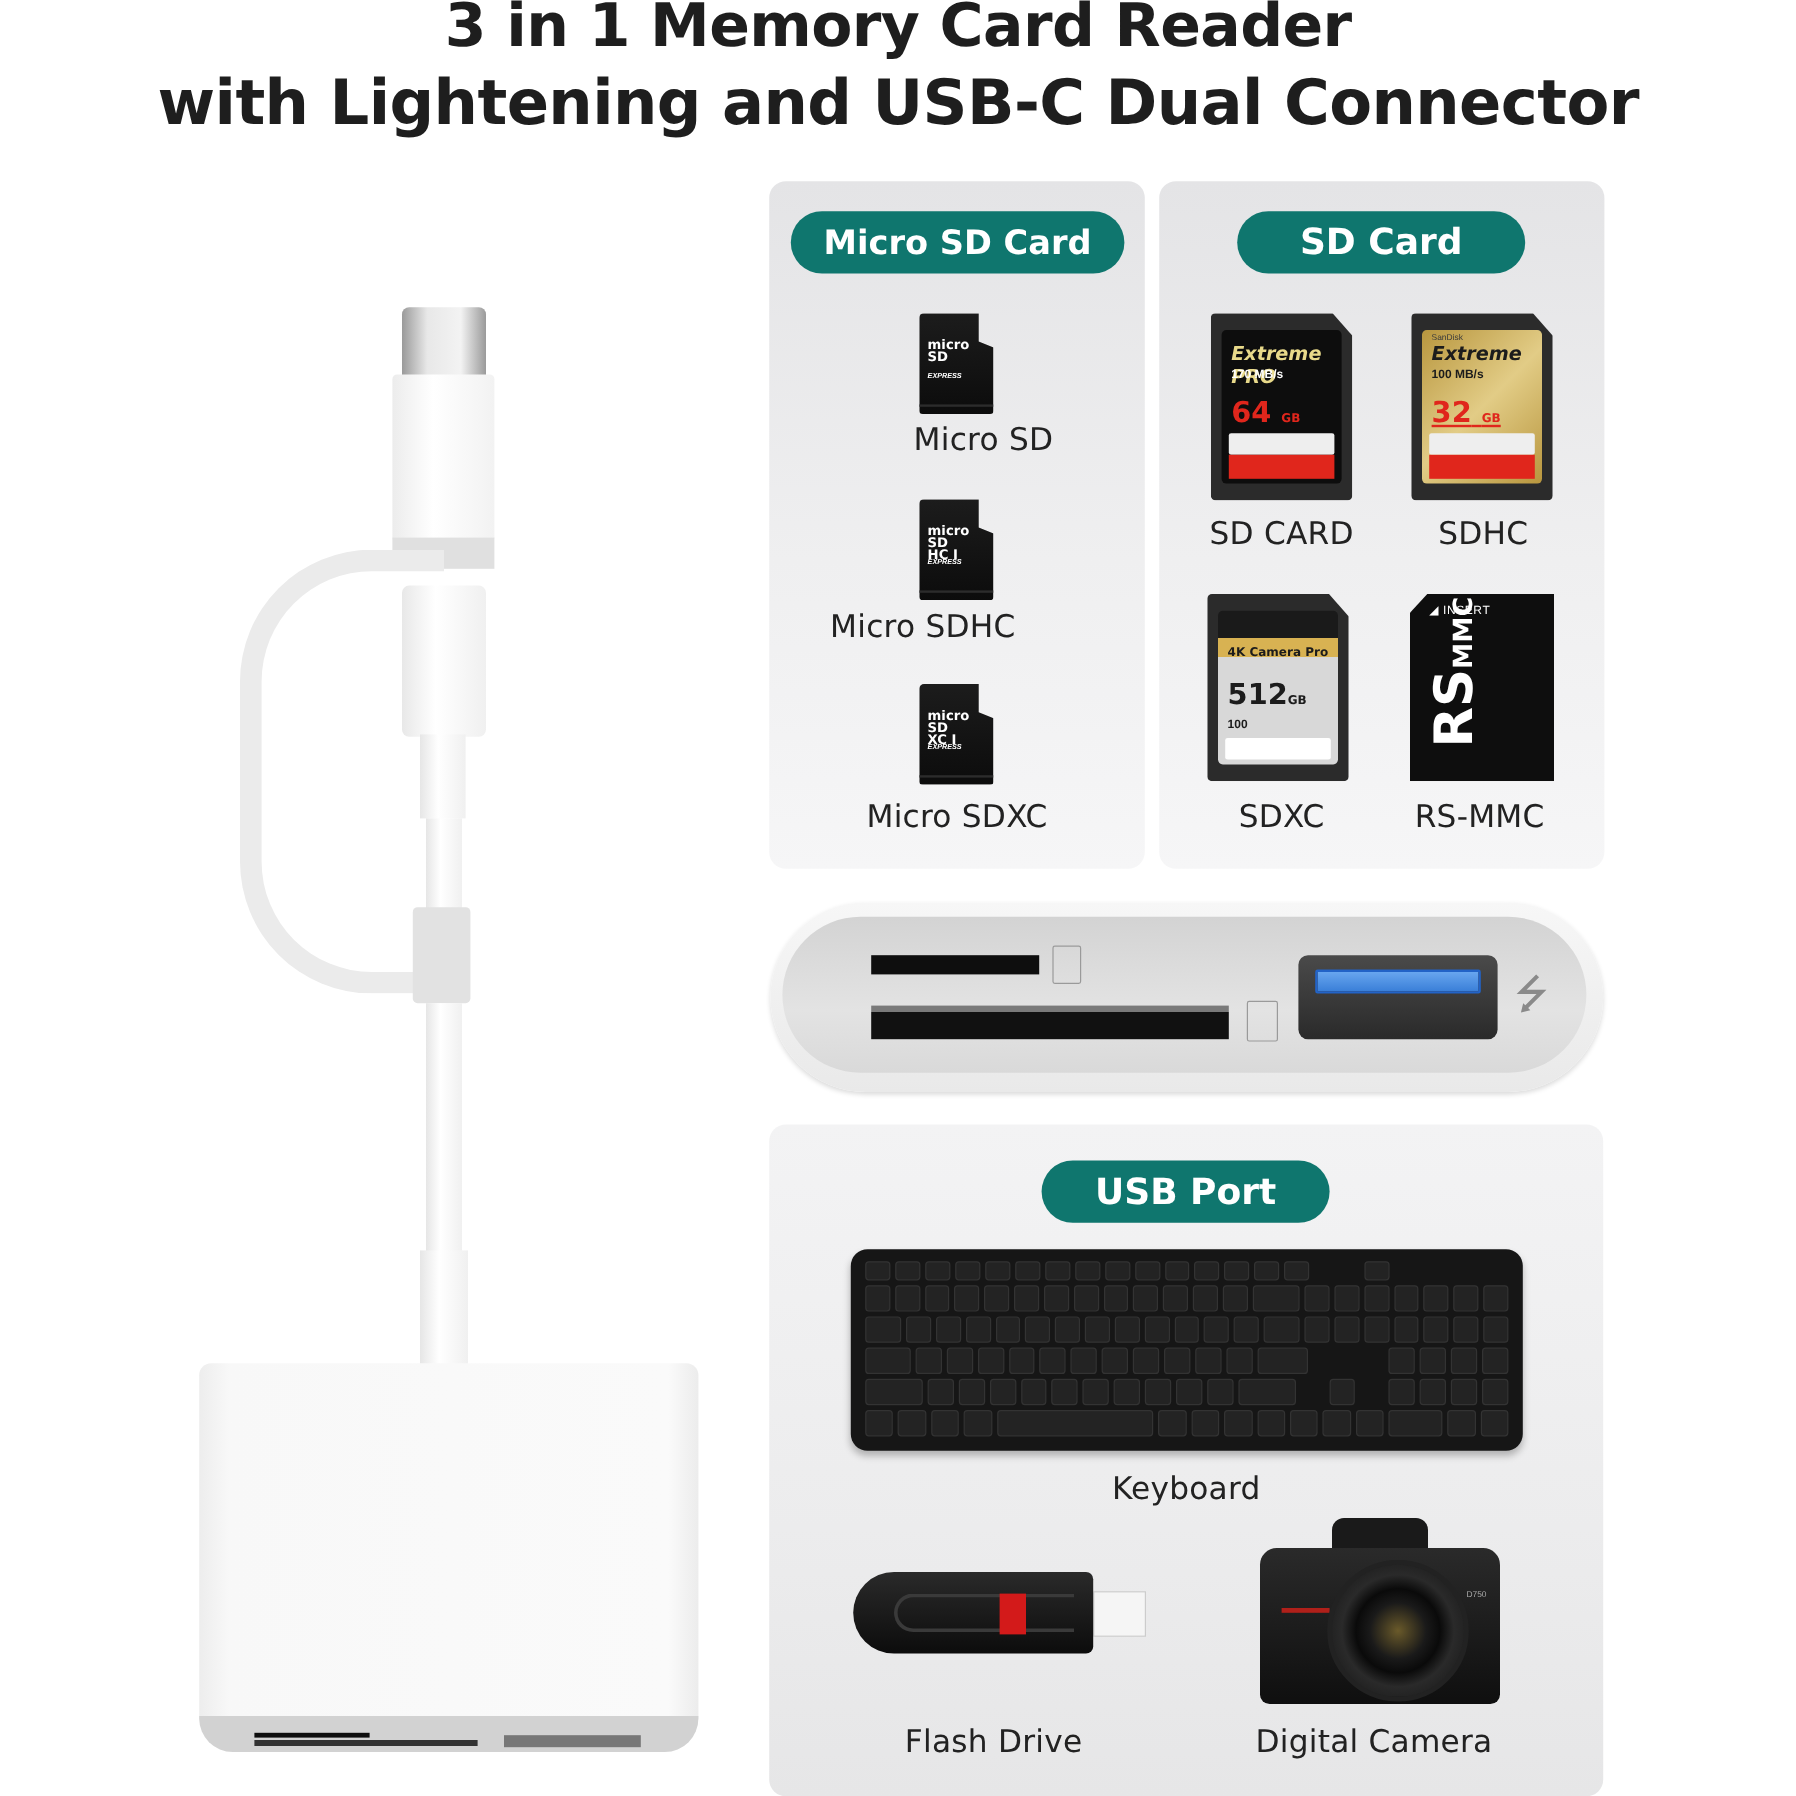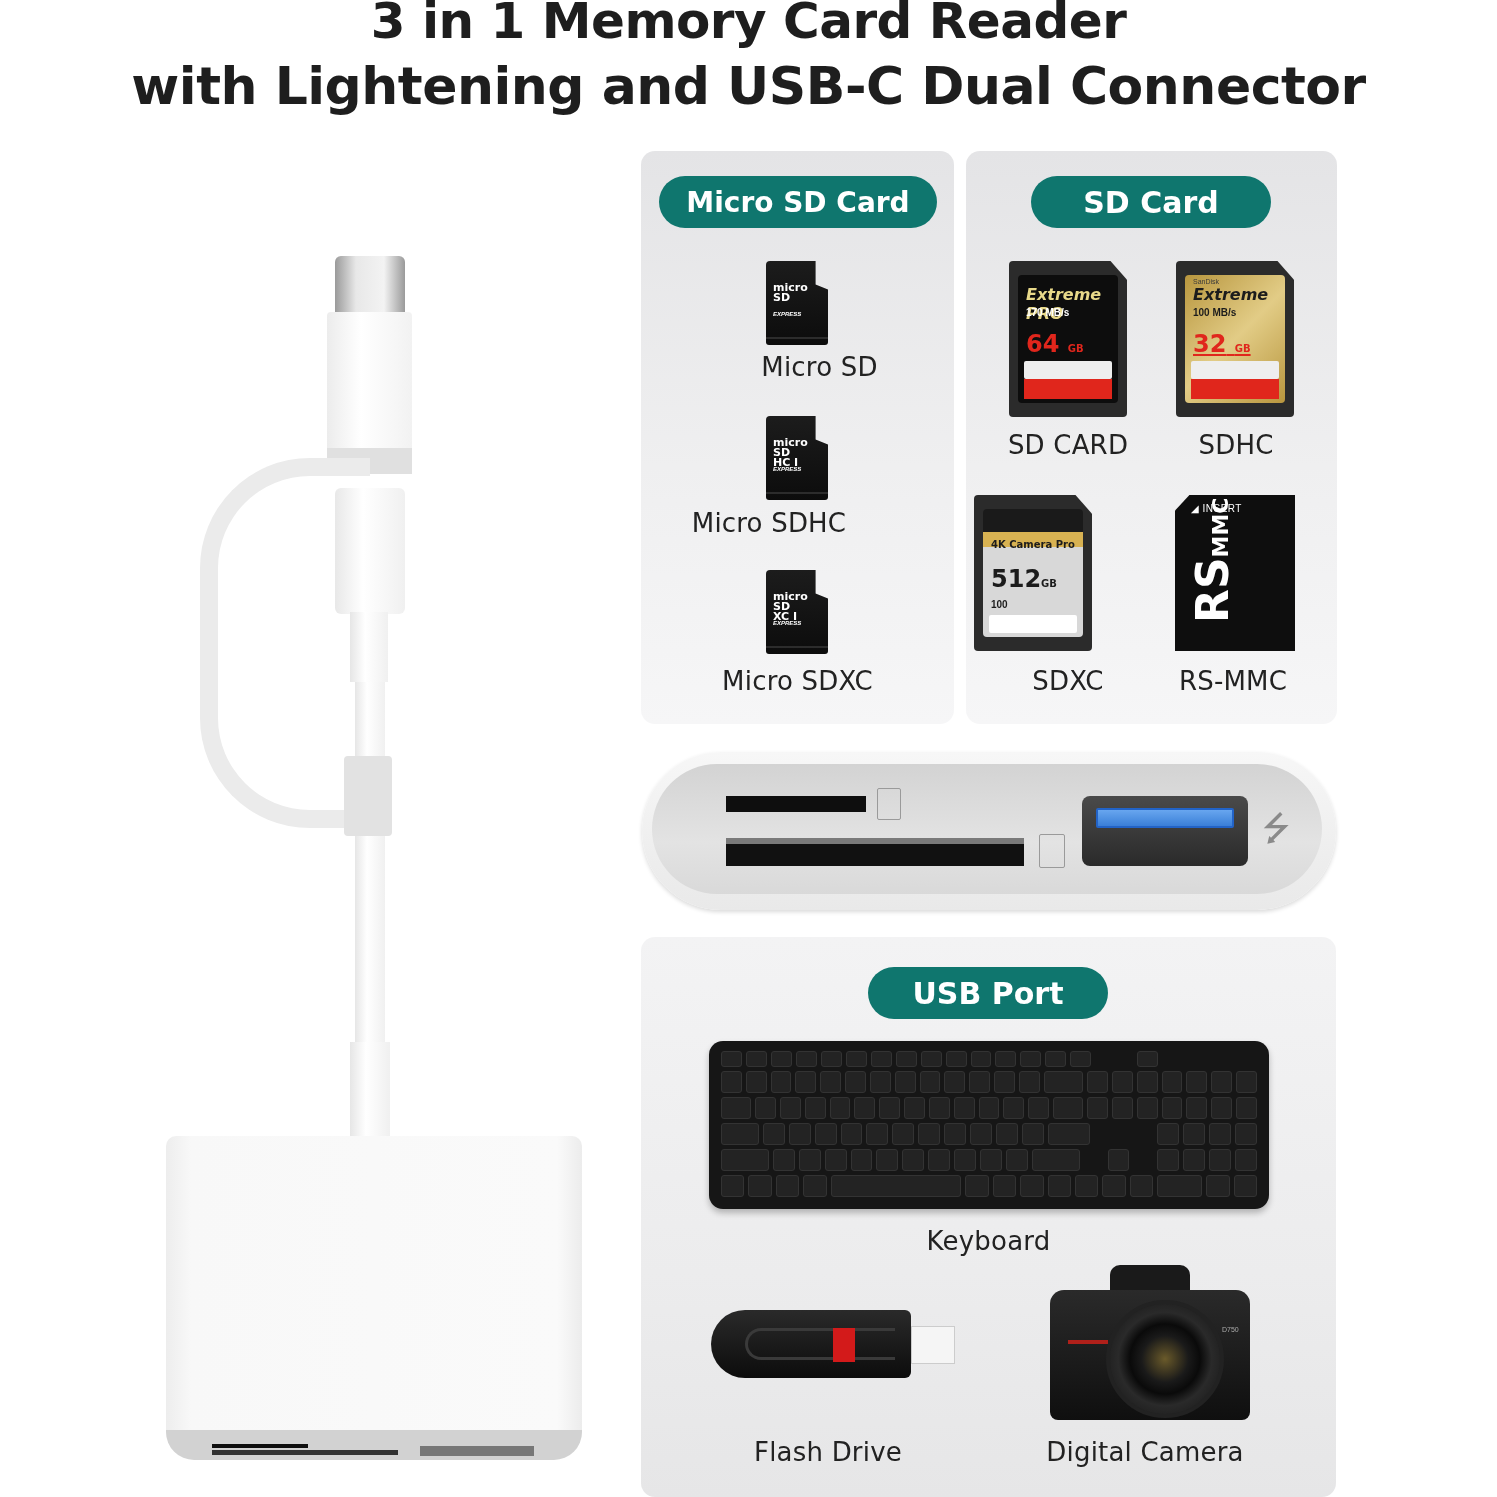--- a/index.html
+++ b/index.html
@@ -135,21 +135,21 @@
     <div style="position:absolute;left:8px;top:3px;font-size:7px;color:#3a3a3a;">SanDisk</div>
     <div class="brand" style="color:#1c1c1c;">Extreme</div>
     <div class="spd" style="color:#1c1c1c;">100 MB/s</div>
     <div class="cap" style="color:#e0261c;text-decoration:underline;"><span>32</span> <small>GB</small></div>
     <div class="white"></div>
       <div class="red"></div>
   </div>
 </div>
 <div class="lbl" style="left:1158px;top:430px;width:156px;">SDHC</div>
 
-<div class="sd" style="left:974px;top:495px;">
+<div class="sd" style="left:1006px;top:495px;">
   <div class="face" style="background:linear-gradient(180deg,#1a1a1a 0 18%,#d8b252 18% 30%,#d8d8d8 30%);">
     <div class="brand" style="color:#1c1c1c;top:30px;font-style:normal;font-size:10px;">4K Camera Pro</div>
     <div class="cap" style="color:#1c1c1c;top:56px;"><span>512</span><small>GB</small></div>
     <div class="spd" style="color:#1c1c1c;top:90px;">100</div>
     <div style="position:absolute;left:6px;right:6px;top:106px;height:18px;background:#fff;border-radius:2px;"></div>
   </div>
 </div>
 <div class="lbl" style="left:990px;top:666px;width:156px;">SDXC</div>
 
 <div class="rsmmc" style="left:1175px;top:495px;">

